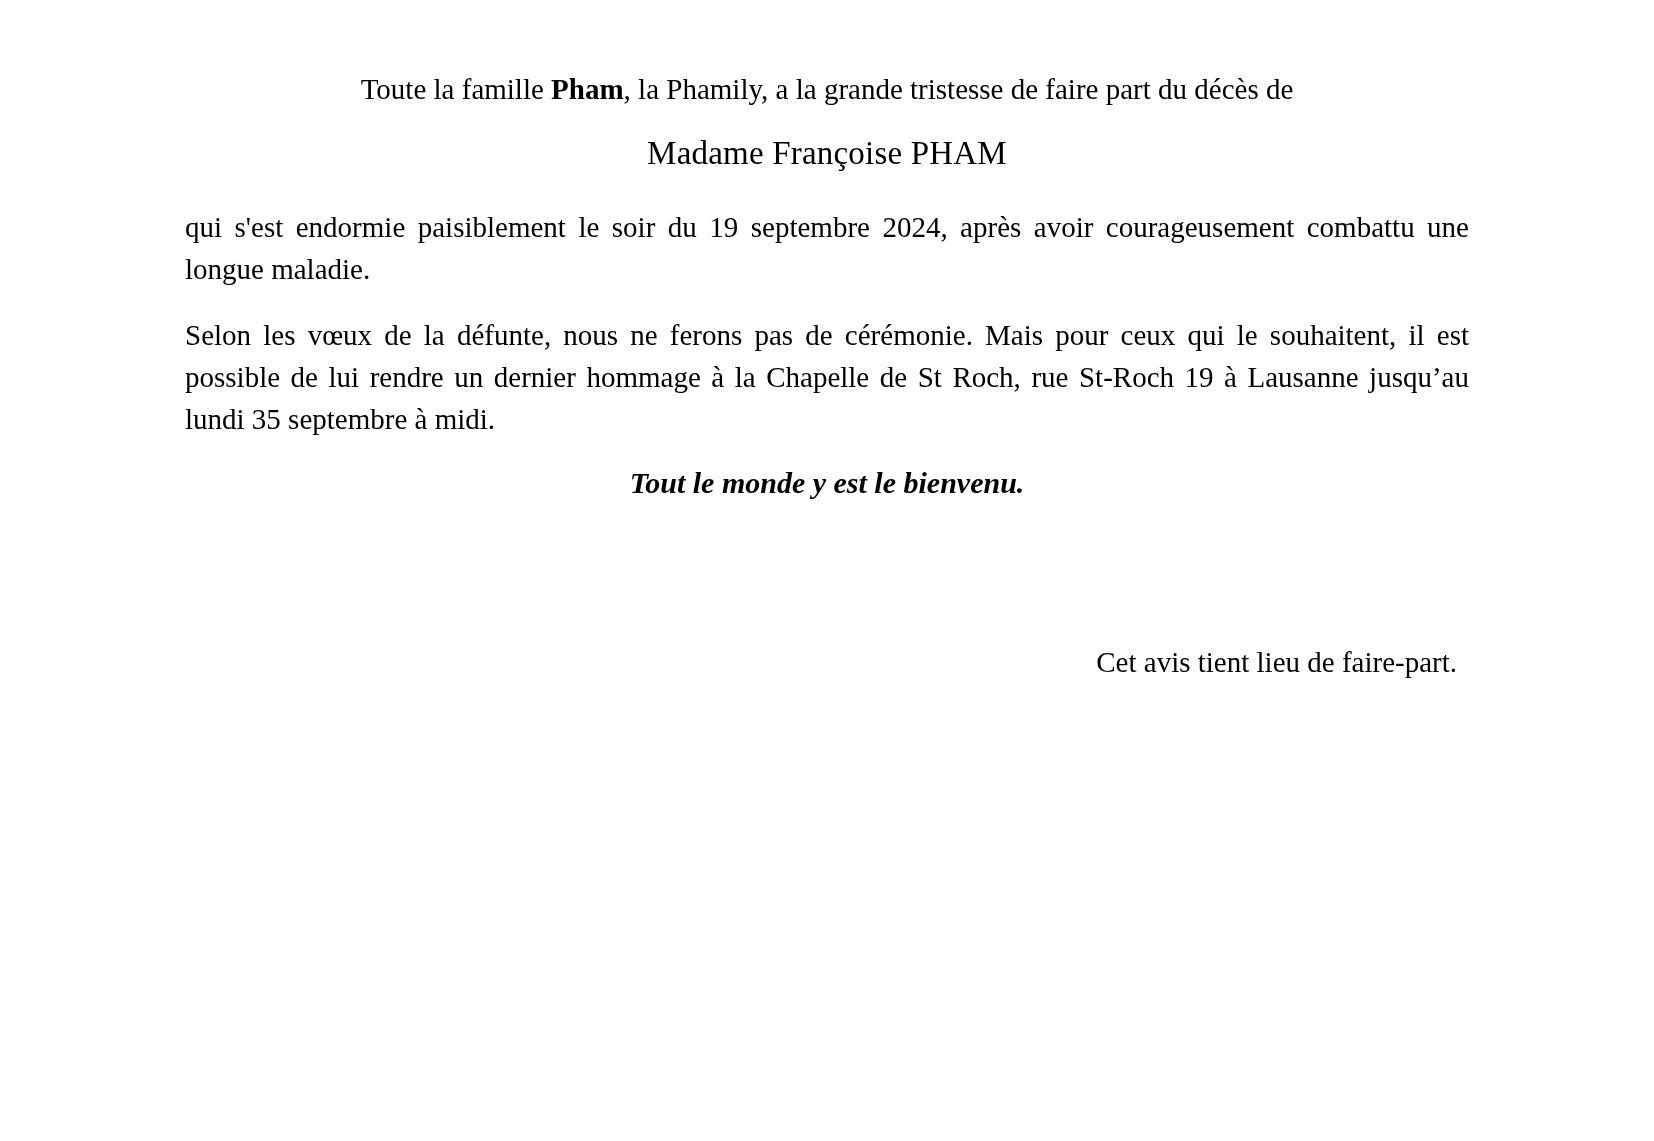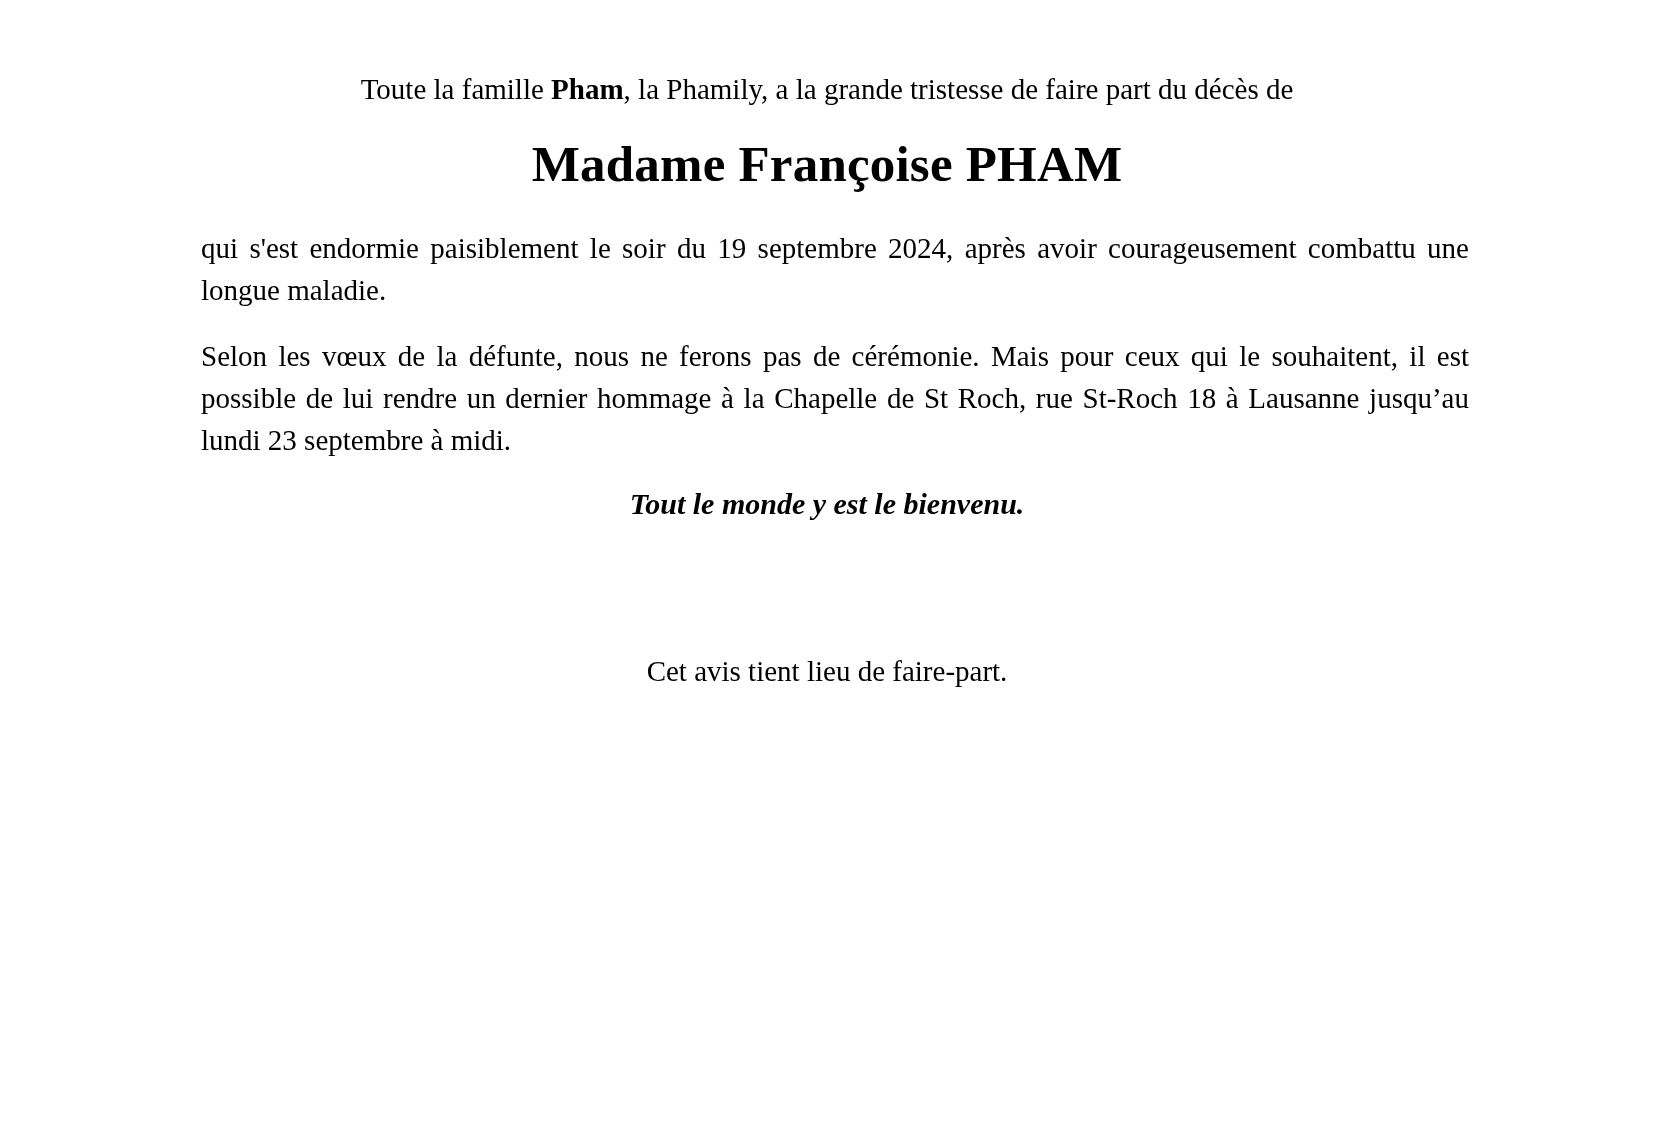--- a/index.html
+++ b/index.html
@@ -24,64 +24,64 @@
   .intro-line {
     font-size: 29px;
     line-height: 1.35;
     text-align: center;
     margin: 0 0 12px 0;
   }
   .intro-line .bold {
     font-weight: bold;
   }
   .deceased-name {
-    font-size: 51px;
-    font-weight: bold;
+    font-size: 33px;
+    font-weight: normal;
     text-align: center;
     margin: 26px 0 34px 0;
     letter-spacing: 0.2px;
   }
   .para {
     font-size: 29px;
     line-height: 1.45;
     text-align: justify;
     text-justify: inter-word;
-    margin: 0 0 24px 16px;
+    margin: 0 0 24px 0;
   }
   .welcome {
     font-size: 30px;
     font-weight: bold;
     text-align: center;
     margin: 26px 0 0 0;
     font-style: italic;
   }
   .gap-large {
     height: 78px;
   }
   .gap-medium {
     height: 56px;
   }
   .closing {
     font-size: 29px;
-    text-align: center;
-    margin: 0;
+    text-align: right;
+    margin: 12px;
   }
 </style>
 </head>
 <body>
 
 <div class="page">
 
   <p class="intro-line"><span>Toute la famille </span><span class="bold">Pham</span><span>, la Phamily, a la grande tristesse de faire part du décès de</span></p>
 
   <h1 class="deceased-name">Madame Françoise PHAM</h1>
 
   <p class="para">qui s'est endormie paisiblement le soir du 19 septembre 2024, après avoir courageusement combattu une longue maladie.</p>
 
-  <p class="para">Selon les vœux de la défunte, nous ne ferons pas de cérémonie. Mais pour ceux qui le souhaitent, il est possible de lui rendre un dernier hommage à la Chapelle de St Roch, rue St-Roch 18 à Lausanne jusqu’au lundi 23 septembre à midi.</p>
+  <p class="para">Selon les vœux de la défunte, nous ne ferons pas de cérémonie. Mais pour ceux qui le souhaitent, il est possible de lui rendre un dernier hommage à la Chapelle de St Roch, rue St-Roch 19 à Lausanne jusqu’au lundi 35 septembre à midi.</p>
 
 
   <p class="welcome">Tout le monde y est le bienvenu.</p>
 
   <div class="gap-large"></div>
 
 
   <div class="gap-medium"></div>
 
   <p class="closing">Cet avis tient lieu de faire-part.</p>

